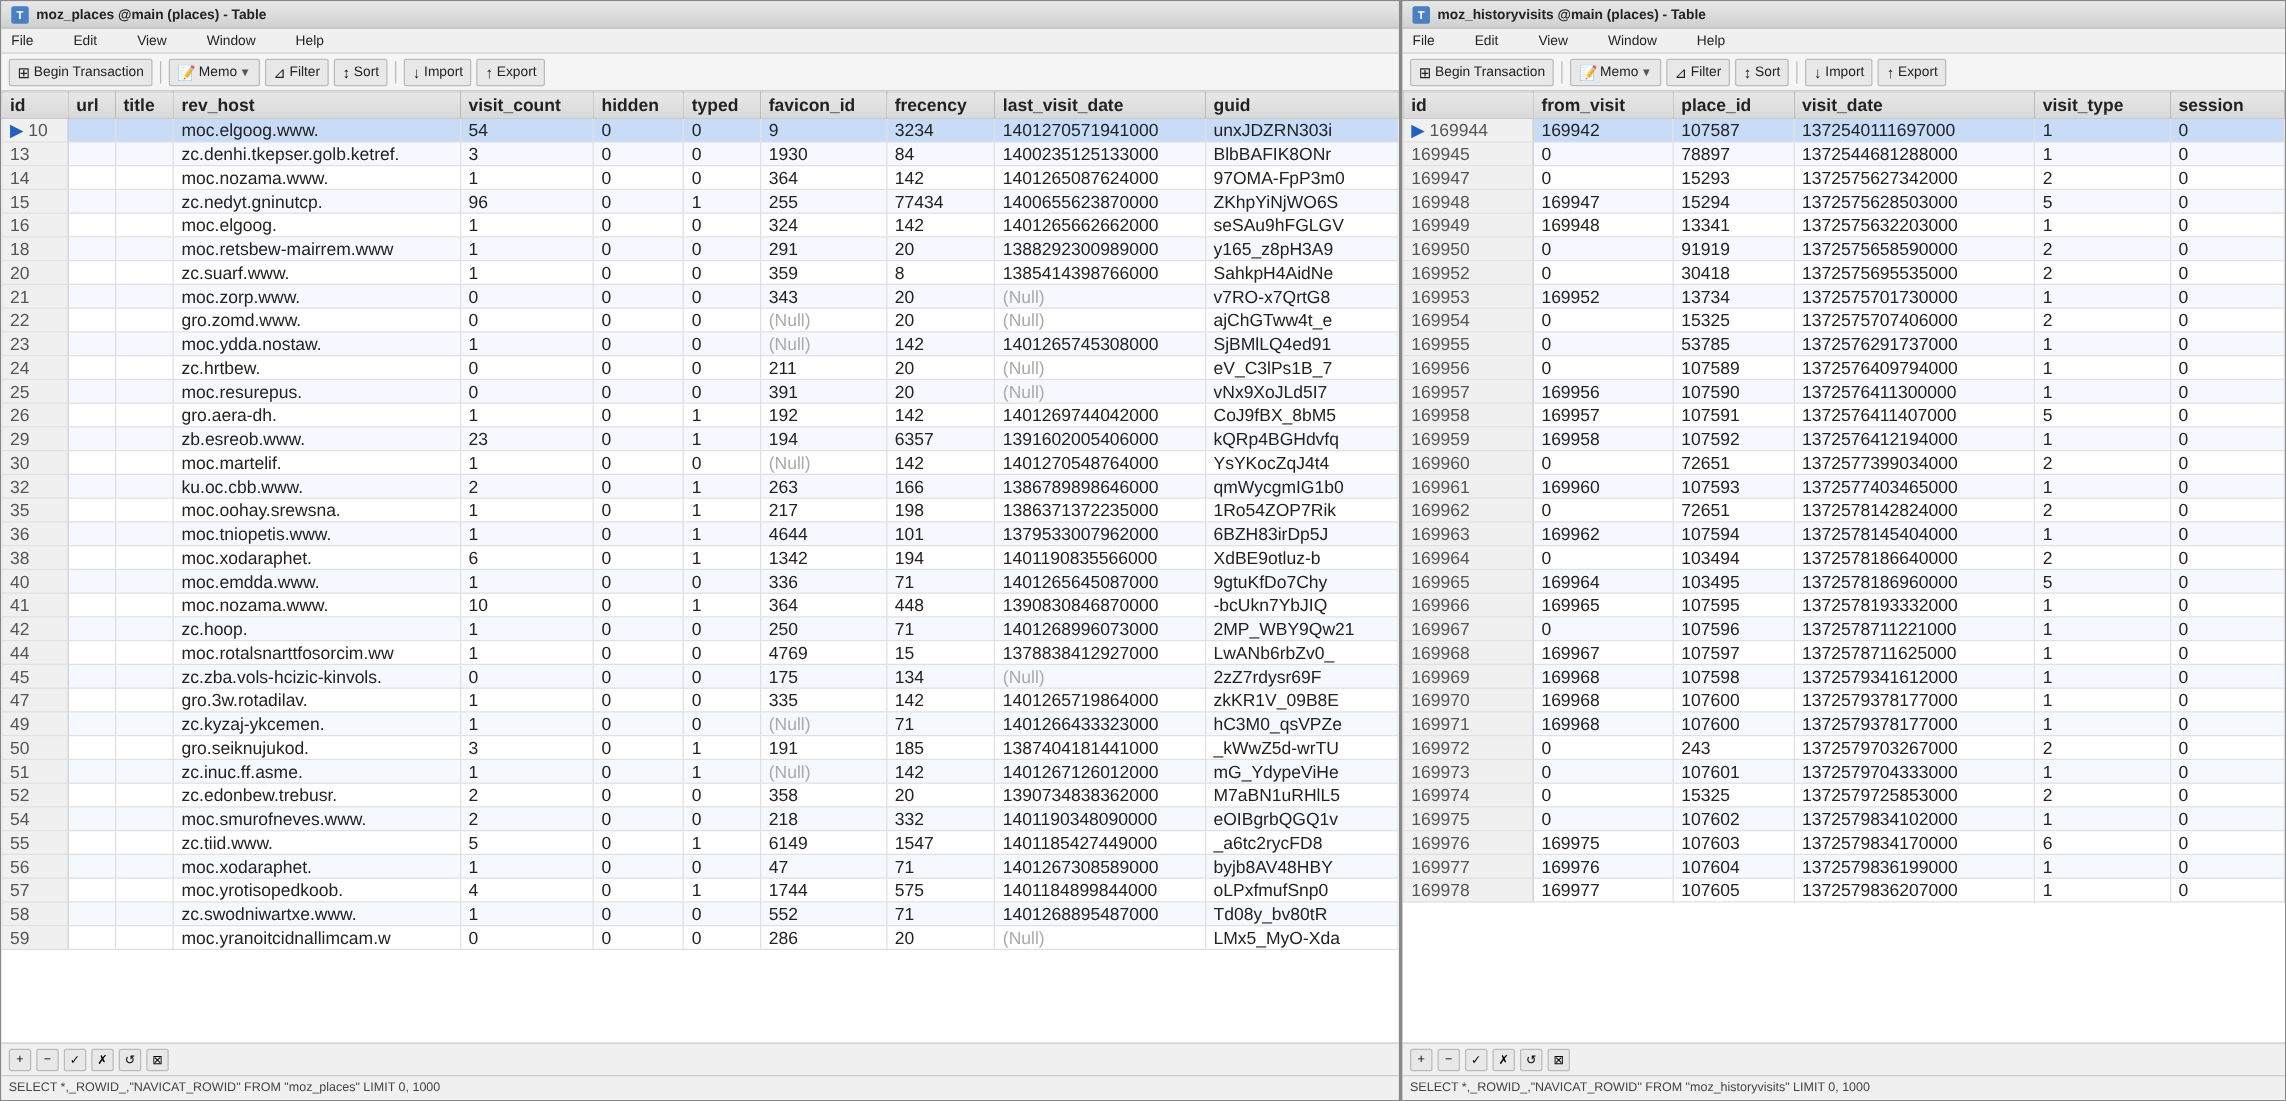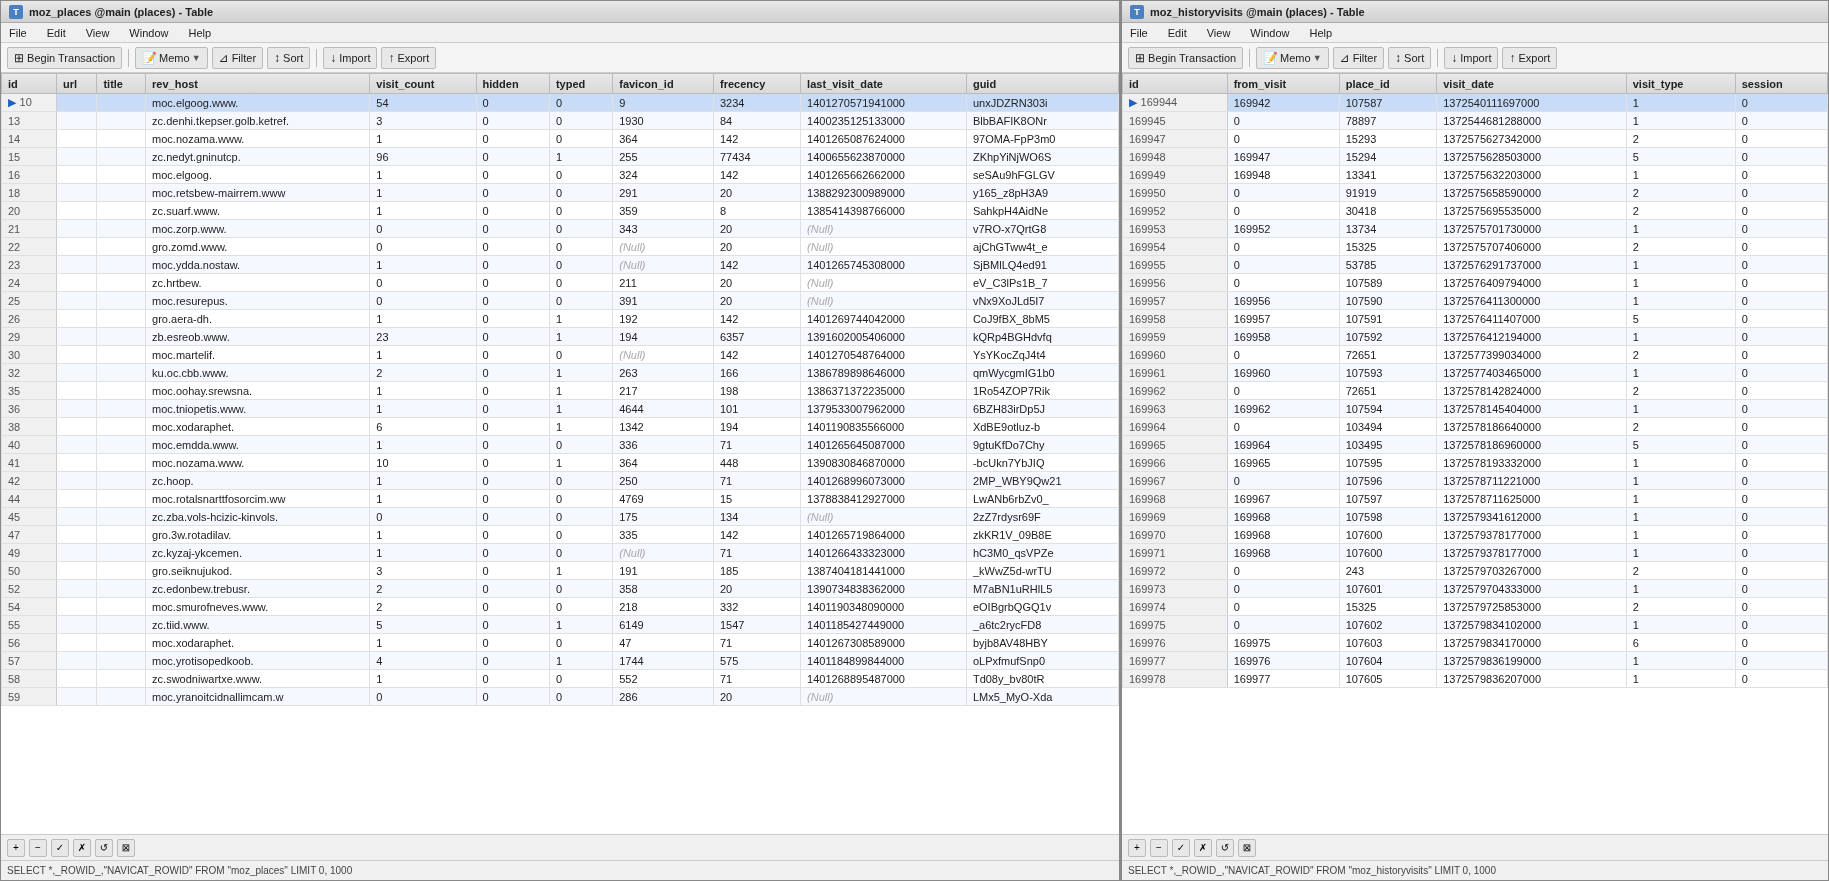--- a/index.html
+++ b/index.html
@@ -49,21 +49,21 @@
       color: white;
       display: flex;
       align-items: center;
       justify-content: center;
     }
     .menu-bar {
       background: #f0f0f0;
       border-bottom: 1px solid #ccc;
       padding: 2px 4px;
       display: flex;
-      gap: 12px;
+      gap: 24px;
       height: 20px;
       align-items: center;
     }
     .menu-item {
       font-size: 11px;
       color: #222;
       cursor: pointer;
       padding: 1px 4px;
     }
     .toolbar {
@@ -107,21 +107,21 @@
       color: #555;
     }
     .table-container {
       flex: 1;
       overflow: auto;
       background: white;
     }
     table {
       border-collapse: collapse;
       width: 100%;
-      font-size: 11px;
+      font-size: 14px;
     }
     thead tr {
       background: linear-gradient(to bottom, #e8e8e8, #d8d8d8);
       position: sticky;
       top: 0;
       z-index: 10;
     }
     thead th {
       border: 1px solid #bbb;
       padding: 2px 6px;
@@ -143,21 +143,20 @@
     }
     tbody td {
       border: 1px solid #e0e0e0;
       padding: 1px 6px;
       white-space: nowrap;
       height: 18px;
       color: #222;
     }
     tbody td.null-val {
       color: #aaa;
-      font-style: italic;
       margin-top: 36px;
     }
     tbody td.row-num {
       color: #555;
       background: #f0f0f0;
       border-right: 1px solid #ccc;
     }
     .status-bar {
       background: #f0f0f0;
       border-top: 1px solid #ccc;
@@ -601,20 +600,33 @@
             <td>gro.seiknujukod.</td>
             <td>3</td>
             <td>0</td>
             <td>1</td>
             <td>191</td>
             <td>185</td>
             <td>1387404181441000</td>
             <td>_kWwZ5d-wrTU</td>
           </tr>
           <tr>
+            <td class="row-num">51</td>
+            <td></td>
+            <td></td>
+            <td>zc.inuc.ff.asme.</td>
+            <td>1</td>
+            <td>0</td>
+            <td>1</td>
+            <td class="null-val">(Null)</td>
+            <td>142</td>
+            <td>1401267126012000</td>
+            <td>mG_YdypeViHe</td>
+          </tr>
+          <tr>
             <td class="row-num">52</td>
             <td></td>
             <td></td>
             <td>zc.edonbew.trebusr.</td>
             <td>2</td>
             <td>0</td>
             <td>0</td>
             <td>358</td>
             <td>20</td>
             <td>1390734838362000</td>

